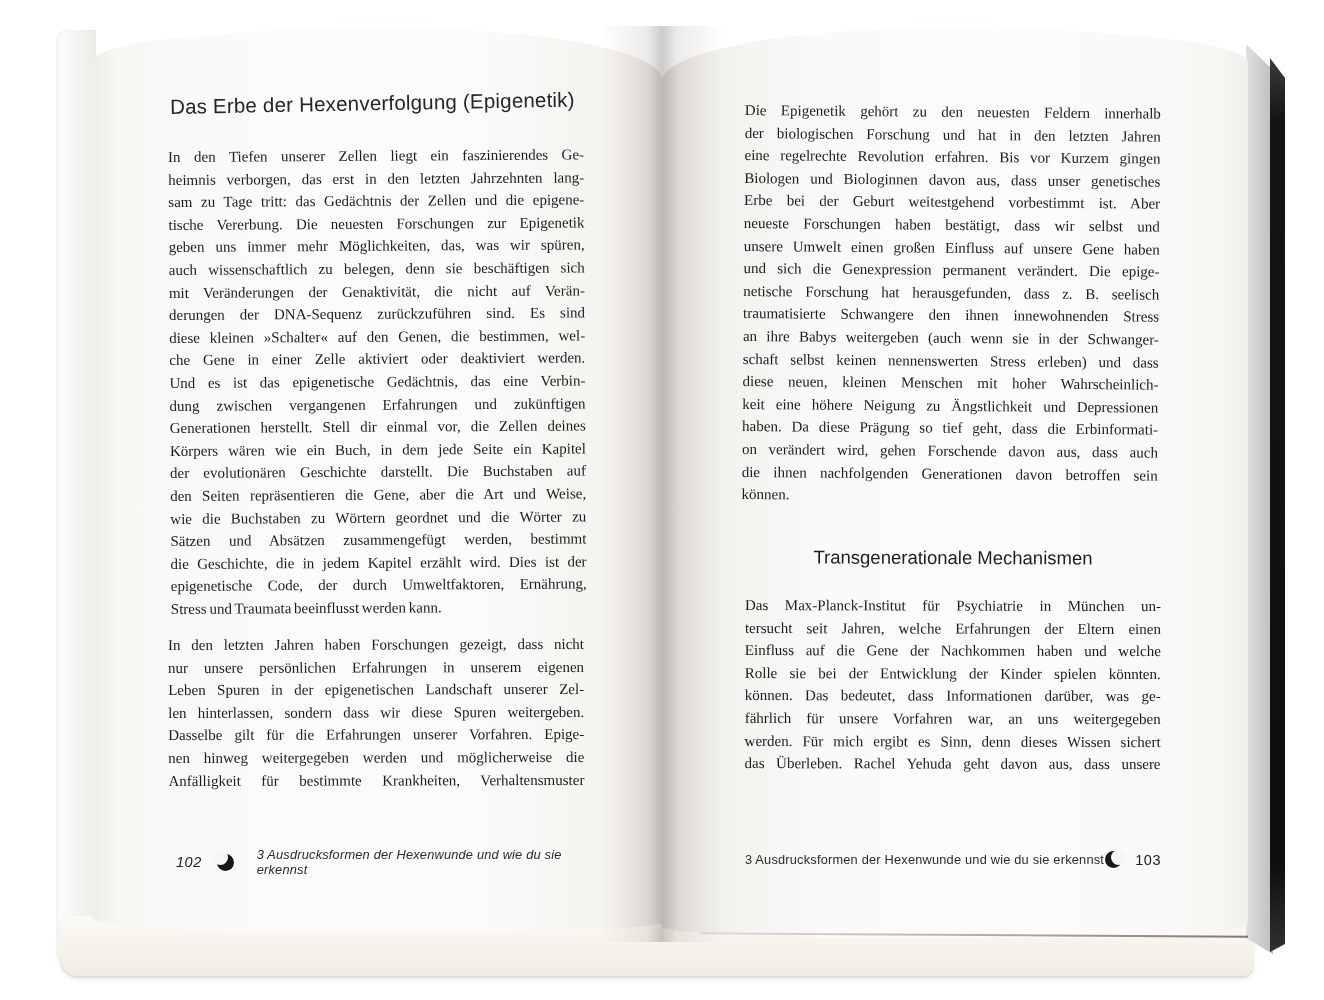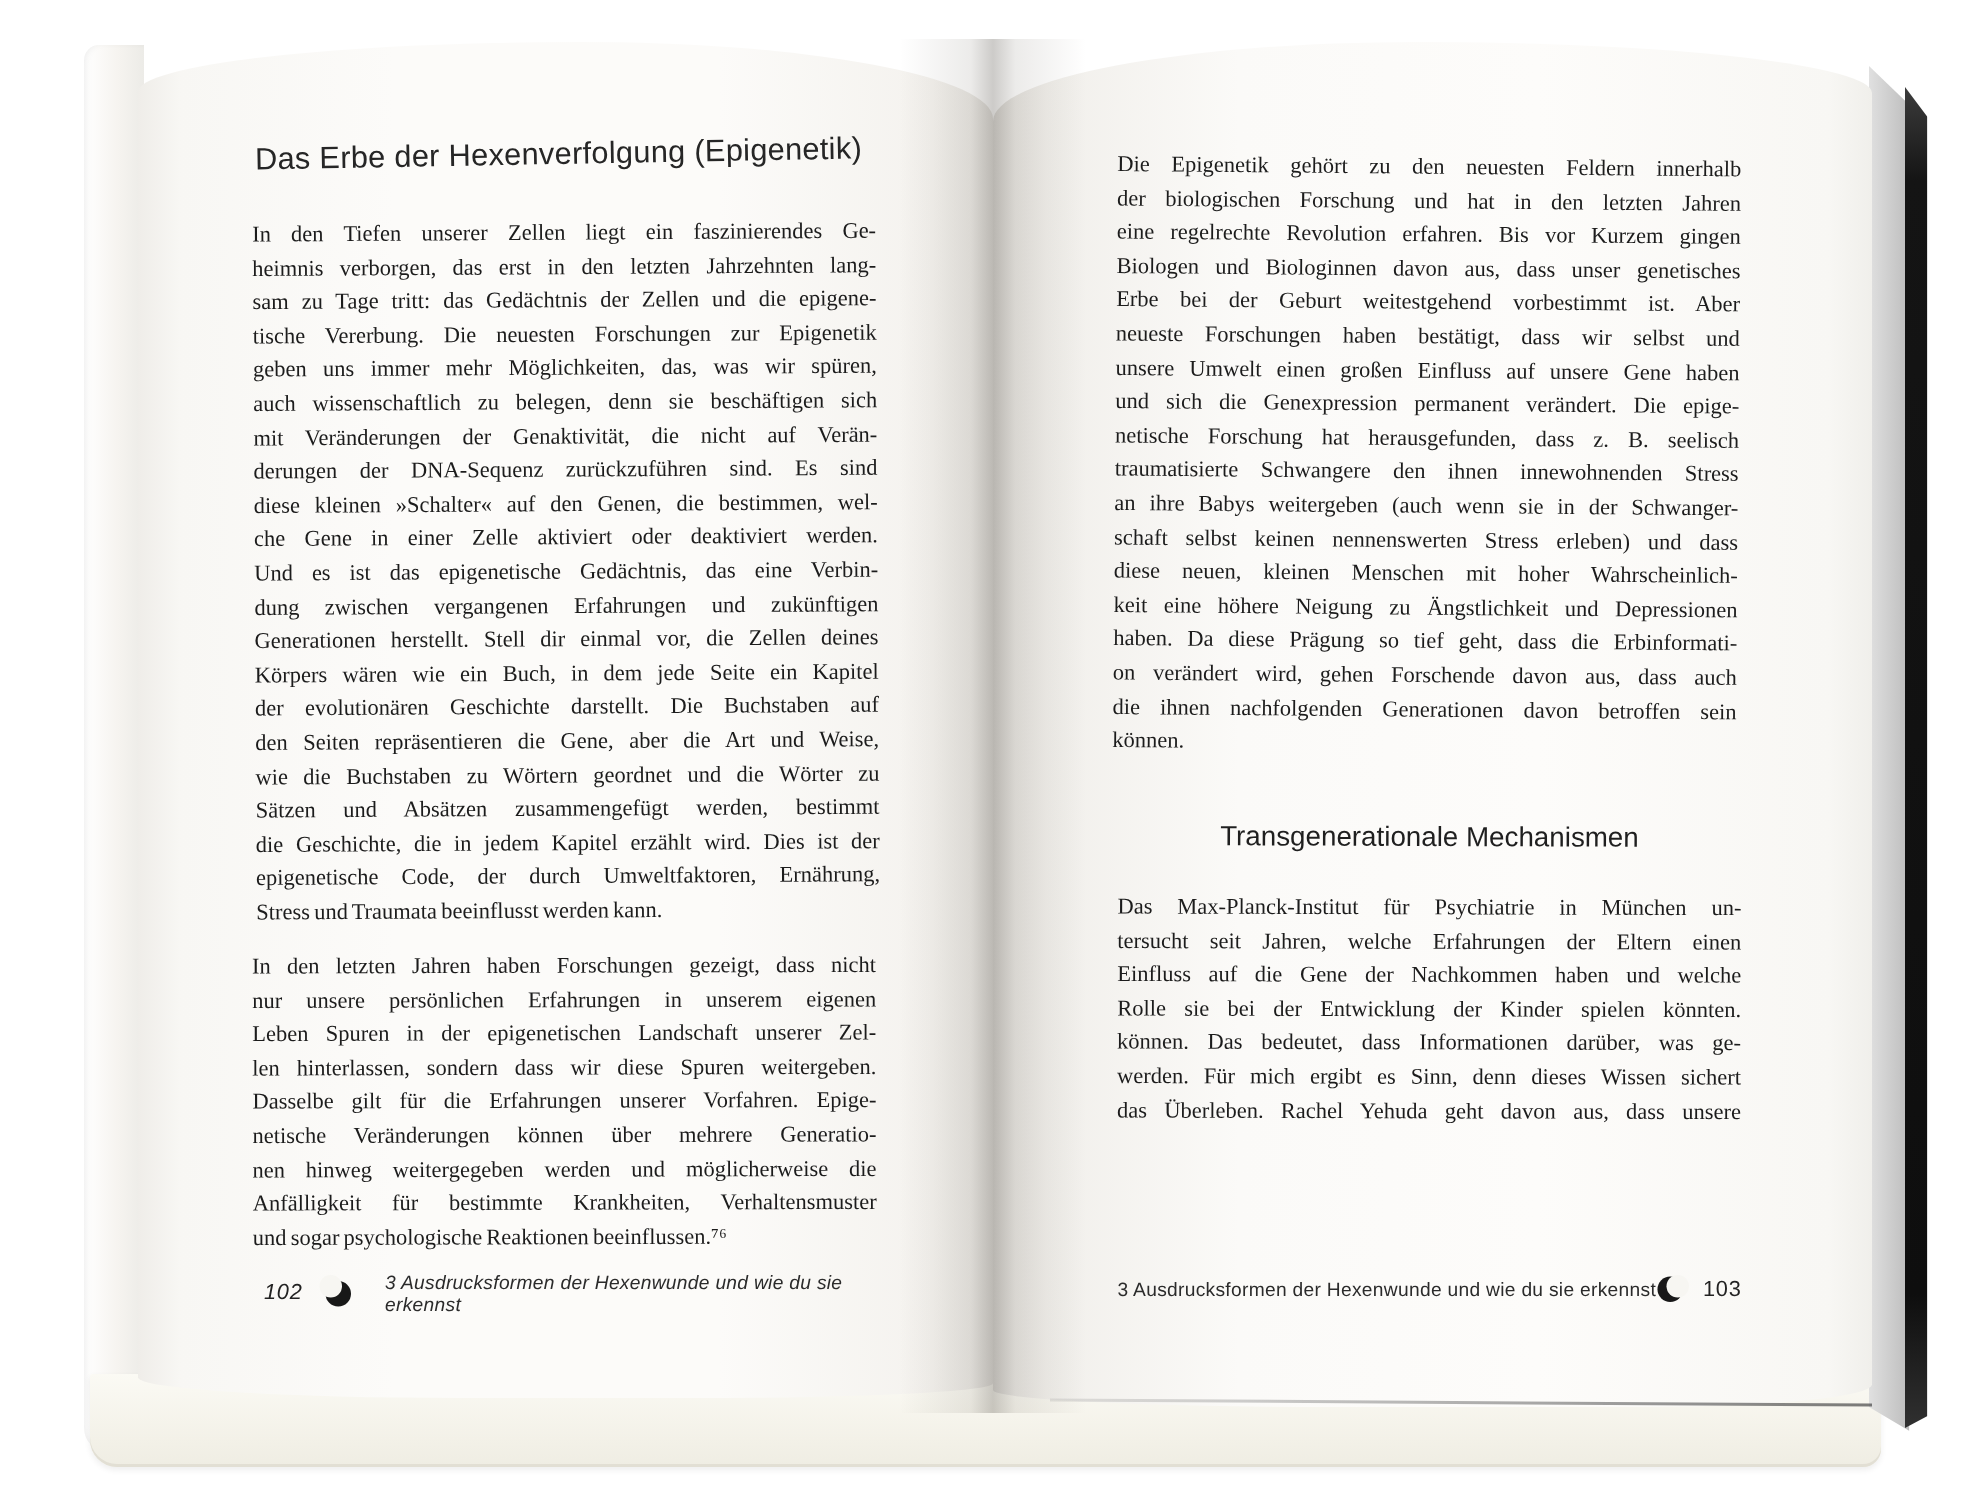--- a/index.html
+++ b/index.html
@@ -104,24 +104,22 @@
       <div class="tl">die Geschichte, die in jedem Kapitel erzählt wird. Dies ist der</div>
       <div class="tl">epigenetische Code, der durch Umweltfaktoren, Ernährung,</div>
       <div class="tl tl-last">Stress und Traumata beeinflusst werden kann.</div>
     </div>
   <div class="col col-l2 ink">
       <div class="tl">In den letzten Jahren haben Forschungen gezeigt, dass nicht</div>
       <div class="tl">nur unsere persönlichen Erfahrungen in unserem eigenen</div>
       <div class="tl">Leben Spuren in der epigenetischen Landschaft unserer Zel-</div>
       <div class="tl">len hinterlassen, sondern dass wir diese Spuren weitergeben.</div>
       <div class="tl">Dasselbe gilt für die Erfahrungen unserer Vorfahren. Epige-</div>
-      <div class="tl">netische Veränderungen können über mehrere Generatio-</div>
       <div class="tl">nen hinweg weitergegeben werden und möglicherweise die</div>
       <div class="tl">Anfälligkeit für bestimmte Krankheiten, Verhaltensmuster</div>
-      <div class="tl tl-last">und sogar psychologische Reaktionen beeinflussen.⁷⁶</div>
     </div>
   <div class="footer footer-left">
     <span class="pagenum fl-num">102</span>
     <span class="moon moon-left fl-moon"></span>
     <span class="fl-chapter">3 Ausdrucksformen der Hexenwunde und wie du sie erkennst</span>
   </div>
 
   <div class="col col-r1 ink">
       <div class="tl">Die Epigenetik gehört zu den neuesten Feldern innerhalb</div>
       <div class="tl">der biologischen Forschung und hat in den letzten Jahren</div>
@@ -142,20 +140,21 @@
       <div class="tl">die ihnen nachfolgenden Generationen davon betroffen sein</div>
       <div class="tl tl-last">können.</div>
     </div>
   <div class="subheading">Transgenerationale Mechanismen</div>
   <div class="col col-r2 ink">
       <div class="tl">Das Max-Planck-Institut für Psychiatrie in München un-</div>
       <div class="tl">tersucht seit Jahren, welche Erfahrungen der Eltern einen</div>
       <div class="tl">Einfluss auf die Gene der Nachkommen haben und welche</div>
       <div class="tl">Rolle sie bei der Entwicklung der Kinder spielen könnten.</div>
       <div class="tl">können. Das bedeutet, dass Informationen darüber, was ge-</div>
+      <div class="tl">fährlich für unsere Vorfahren war, an uns weitergegeben</div>
       <div class="tl">werden. Für mich ergibt es Sinn, denn dieses Wissen sichert</div>
       <div class="tl">das Überleben. Rachel Yehuda geht davon aus, dass unsere</div>
     </div>
   <div class="footer footer-right">
     <span>3 Ausdrucksformen der Hexenwunde und wie du sie erkennst</span>
     <span class="moon moon-right fr-moon"></span>
     <span class="pagenum fr-num">103</span>
   </div>
 
 </div>

